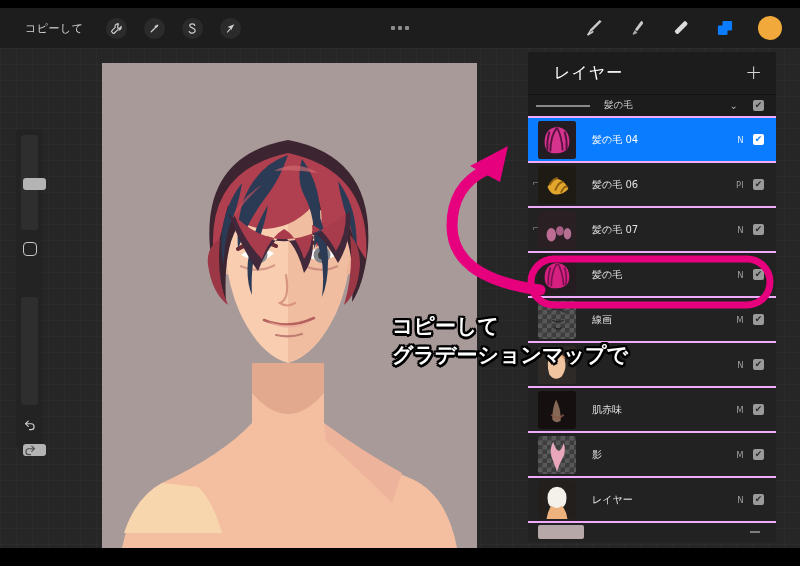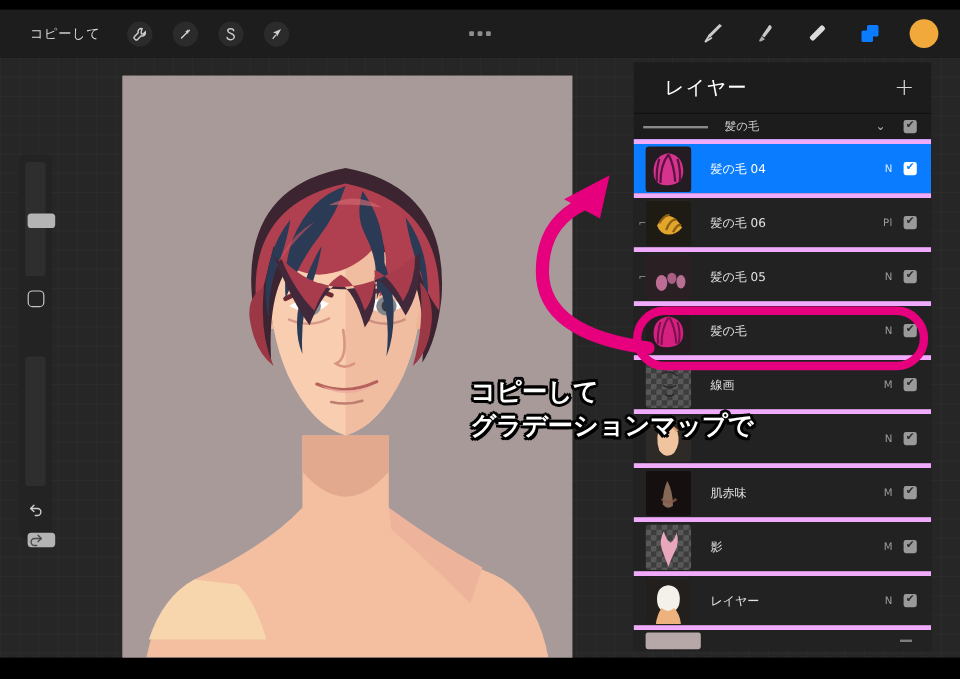--- a/index.html
+++ b/index.html
@@ -124,21 +124,21 @@
     background: #9a9a9a; color: #2a2a2a;
     font-size: 9px; line-height: 11px; text-align: center;
     margin-left: 9px; flex: 0 0 auto;
   }
   .chk.bright { background: #ffffff; color: #0a84ff; }
 
   .layer-row {
     position: relative;
     height: 45px; display: flex; align-items: center;
     padding-left: 10px; padding-right: 12px;
-    border-top: 4px solid #f0abfc;
+    border-top: 2px solid #f0abfc;
     background: #222222;
   }
   .layer-row.selected { background: #0a7cff; }
   .clip-mark {
     position: absolute; left: 4px; top: 16px;
     color: #9a9a9a; font-size: 8px;
   }
   .thumb {
     width: 38px; height: 38px; border-radius: 3px;
     overflow: hidden; flex: 0 0 auto;
@@ -376,21 +376,21 @@
     <div class="layer-row">
       <div class="clip-mark">⌐</div>
       <div class="thumb">
         <svg viewBox="0 0 40 40">
             <rect width="40" height="40" fill="#2a2024"></rect>
           <ellipse cx="14" cy="25" rx="5" ry="7" fill="#d77aa8" opacity=".85"></ellipse>
           <ellipse cx="23" cy="21" rx="4" ry="5" fill="#c96f9c" opacity=".8"></ellipse>
           <ellipse cx="31" cy="24" rx="4" ry="6" fill="#d984ae" opacity=".8"></ellipse>
         </svg>
       </div>
-      <div class="layer-name">髪の毛 05</div>
+      <div class="layer-name">髪の毛 07</div>
       <div class="blend">N</div>
       <div class="chk">✔</div>
     </div>
 
     <div class="layer-row">
       <div class="thumb">
         <svg viewBox="0 0 40 40">
             <rect width="40" height="40" fill="#241c21"></rect>
           <path d="M20 7q13 2 13 15 0 11-13 12T7 22Q7 9 20 7z" fill="#d6207f"></path>
           <path d="M20 8q-6 9-6 24M21 8q5 9 6 23M13 12q-3 10-2 19M28 12q3 10 1 19" stroke="#7a1050" stroke-width="1.8" fill="none"></path>

